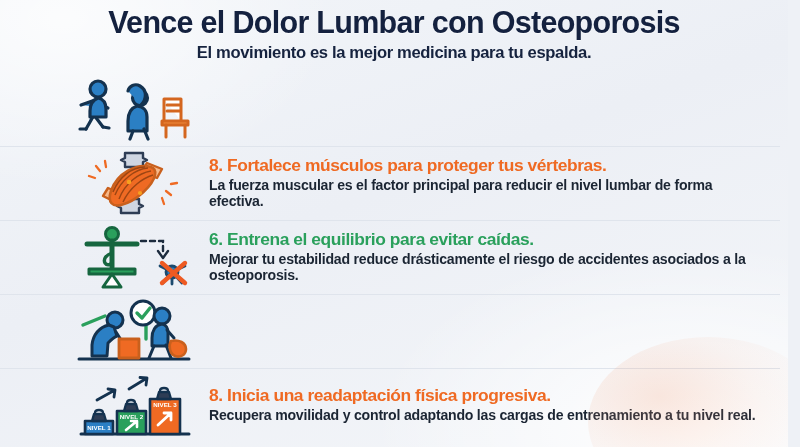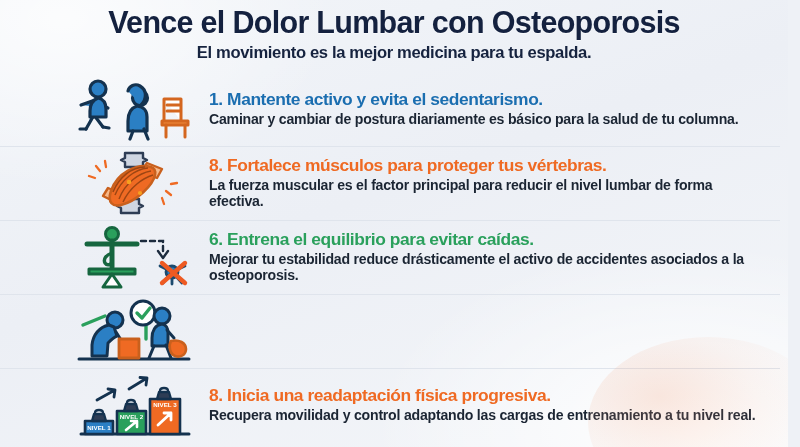--- a/index.html
+++ b/index.html
@@ -158,24 +158,20 @@
           </g>
 
           <g stroke="#d4661f" stroke-width="3" stroke-linejoin="round" stroke-linecap="round" fill="#ffffff">
             <path d="M97 22 L97 46 M97 22 L114 22 L114 44"></path>
             <path d="M95 44 L121 44 L121 48 L95 48 Z" fill="#f08a3c"></path>
             <path d="M99 48 L99 60 M118 48 L118 60"></path>
             <path d="M100 28 L113 28 M100 34 L113 34"></path>
           </g>
         </svg>
       </div>
-      <div class="text-cell">
-        <p class="step-heading c-blue">1. Mantente activo y evita el sedentarismo.</p>
-        <p class="step-body">Caminar y cambiar de postura diariamente es básico para la salud de tu columna.</p>
-      </div>
     </div>
 
     <div class="row">
       <div class="icon-cell">
         <svg width="132" height="64" viewBox="0 0 132 64" aria-hidden="true">
 
           <g stroke="#2e3d55" stroke-width="2.4" stroke-linejoin="round" fill="#cfd6e2">
             <path d="M58 2 L76 2 L76 7 L80 9 L76 11 L76 16 L58 16 L58 11 L54 9 L58 7 Z"></path>
           </g>
 
@@ -240,21 +236,21 @@
             <circle cx="105" cy="47" r="6"></circle>
             <path d="M105 47 L93 41 M105 47 L118 41 M105 47 L96 58 M105 47 L115 58 M105 47 L105 59"></path>
           </g>
           <g stroke="#ee5a22" stroke-width="4.4" stroke-linecap="round">
             <path d="M95 38 L118 58 M118 38 L95 58"></path>
           </g>
         </svg>
       </div>
       <div class="text-cell">
         <p class="step-heading c-green">6. Entrena el equilibrio para evitar caídas.</p>
-        <p class="step-body">Mejorar tu estabilidad reduce drásticamente el activo de accidentes asociados a la osteoporosis.</p>
+        <p class="step-body">Mejorar tu estabilidad reduce drásticamente el riesgo de accidentes asociados a la osteoporosis.</p>
       </div>
     </div>
 
     <div class="row">
       <div class="icon-cell">
         <svg width="132" height="64" viewBox="0 0 132 64" aria-hidden="true">
 
           <path d="M12 60 L122 60" stroke="#14324f" stroke-width="3" stroke-linecap="round"></path>
 
           <g stroke="#2aa05c" stroke-width="3.4" stroke-linecap="round">

